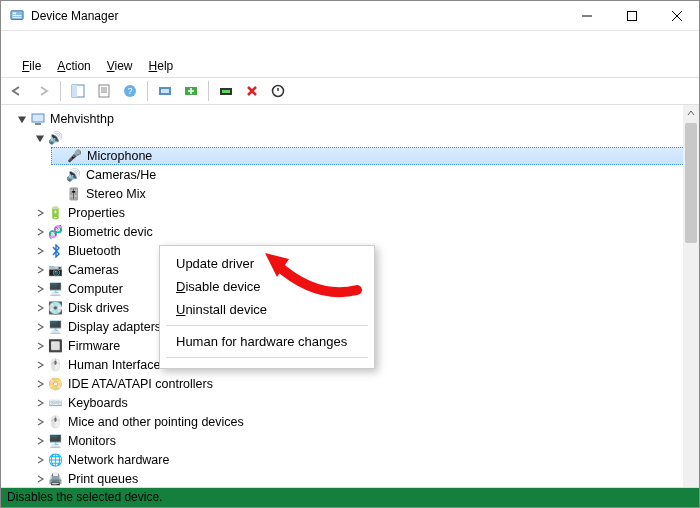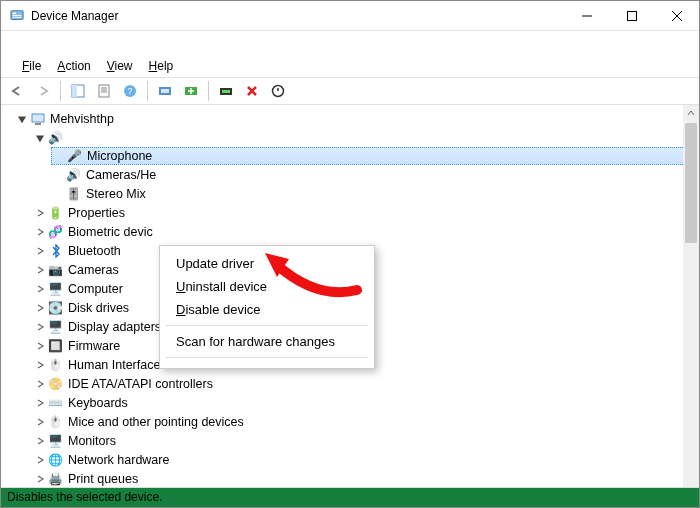--- a/index.html
+++ b/index.html
@@ -473,24 +473,24 @@
               <span class="node-icon">🔳</span>
               <span class="node-label">Processors</span>
             </div>
           </li>
       </ul>
     </li>
   </ul>
 
   <div class="context-menu">
     <div class="cm-item">Update driver</div>
+    <div class="cm-item"><span class="ul">D</span><span>isable device</span></div>
     <div class="cm-item"><span class="ul">U</span><span>ninstall device</span></div>
-    <div class="cm-item"><span class="ul">D</span><span>isable device</span></div>
     <div class="cm-sep"></div>
-    <div class="cm-item">Scan for hardware changes</div>
+    <div class="cm-item">Human for hardware changes</div>
     <div class="cm-sep"></div>
   </div>
 
   <svg class="arrow-overlay" width="110" height="60">
     <defs></defs>
     <path d="M100 45 Q60 55 20 20" fill="none" stroke="#e11" stroke-width="10" stroke-linecap="round"></path>
     <polygon points="8,8 32,14 20,32" fill="#e11"></polygon>
   </svg>
 
   <div class="vscroll">

